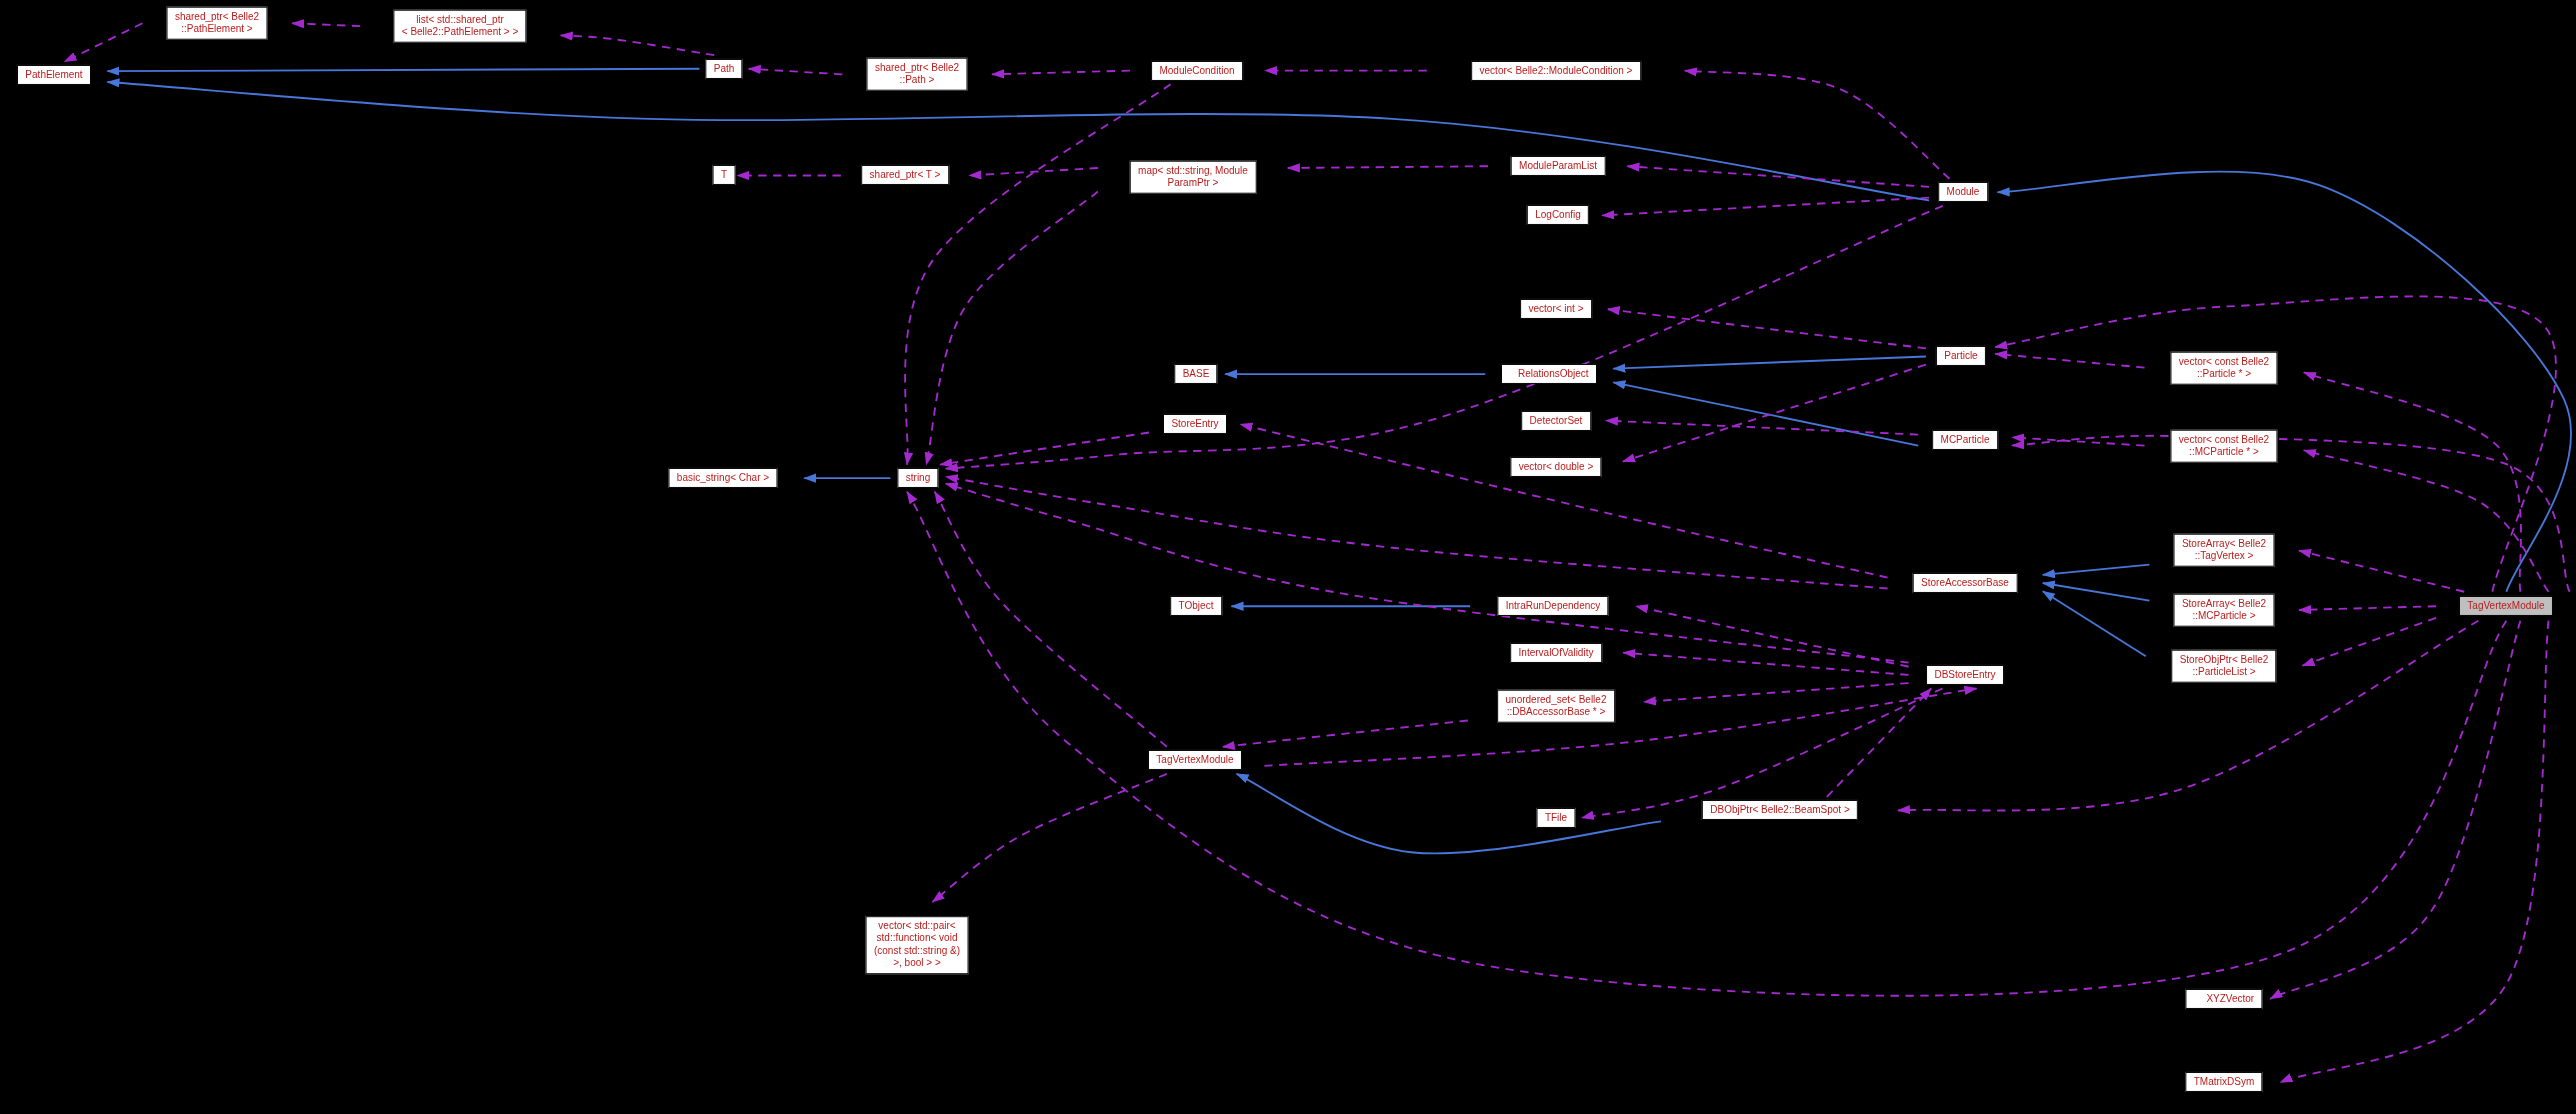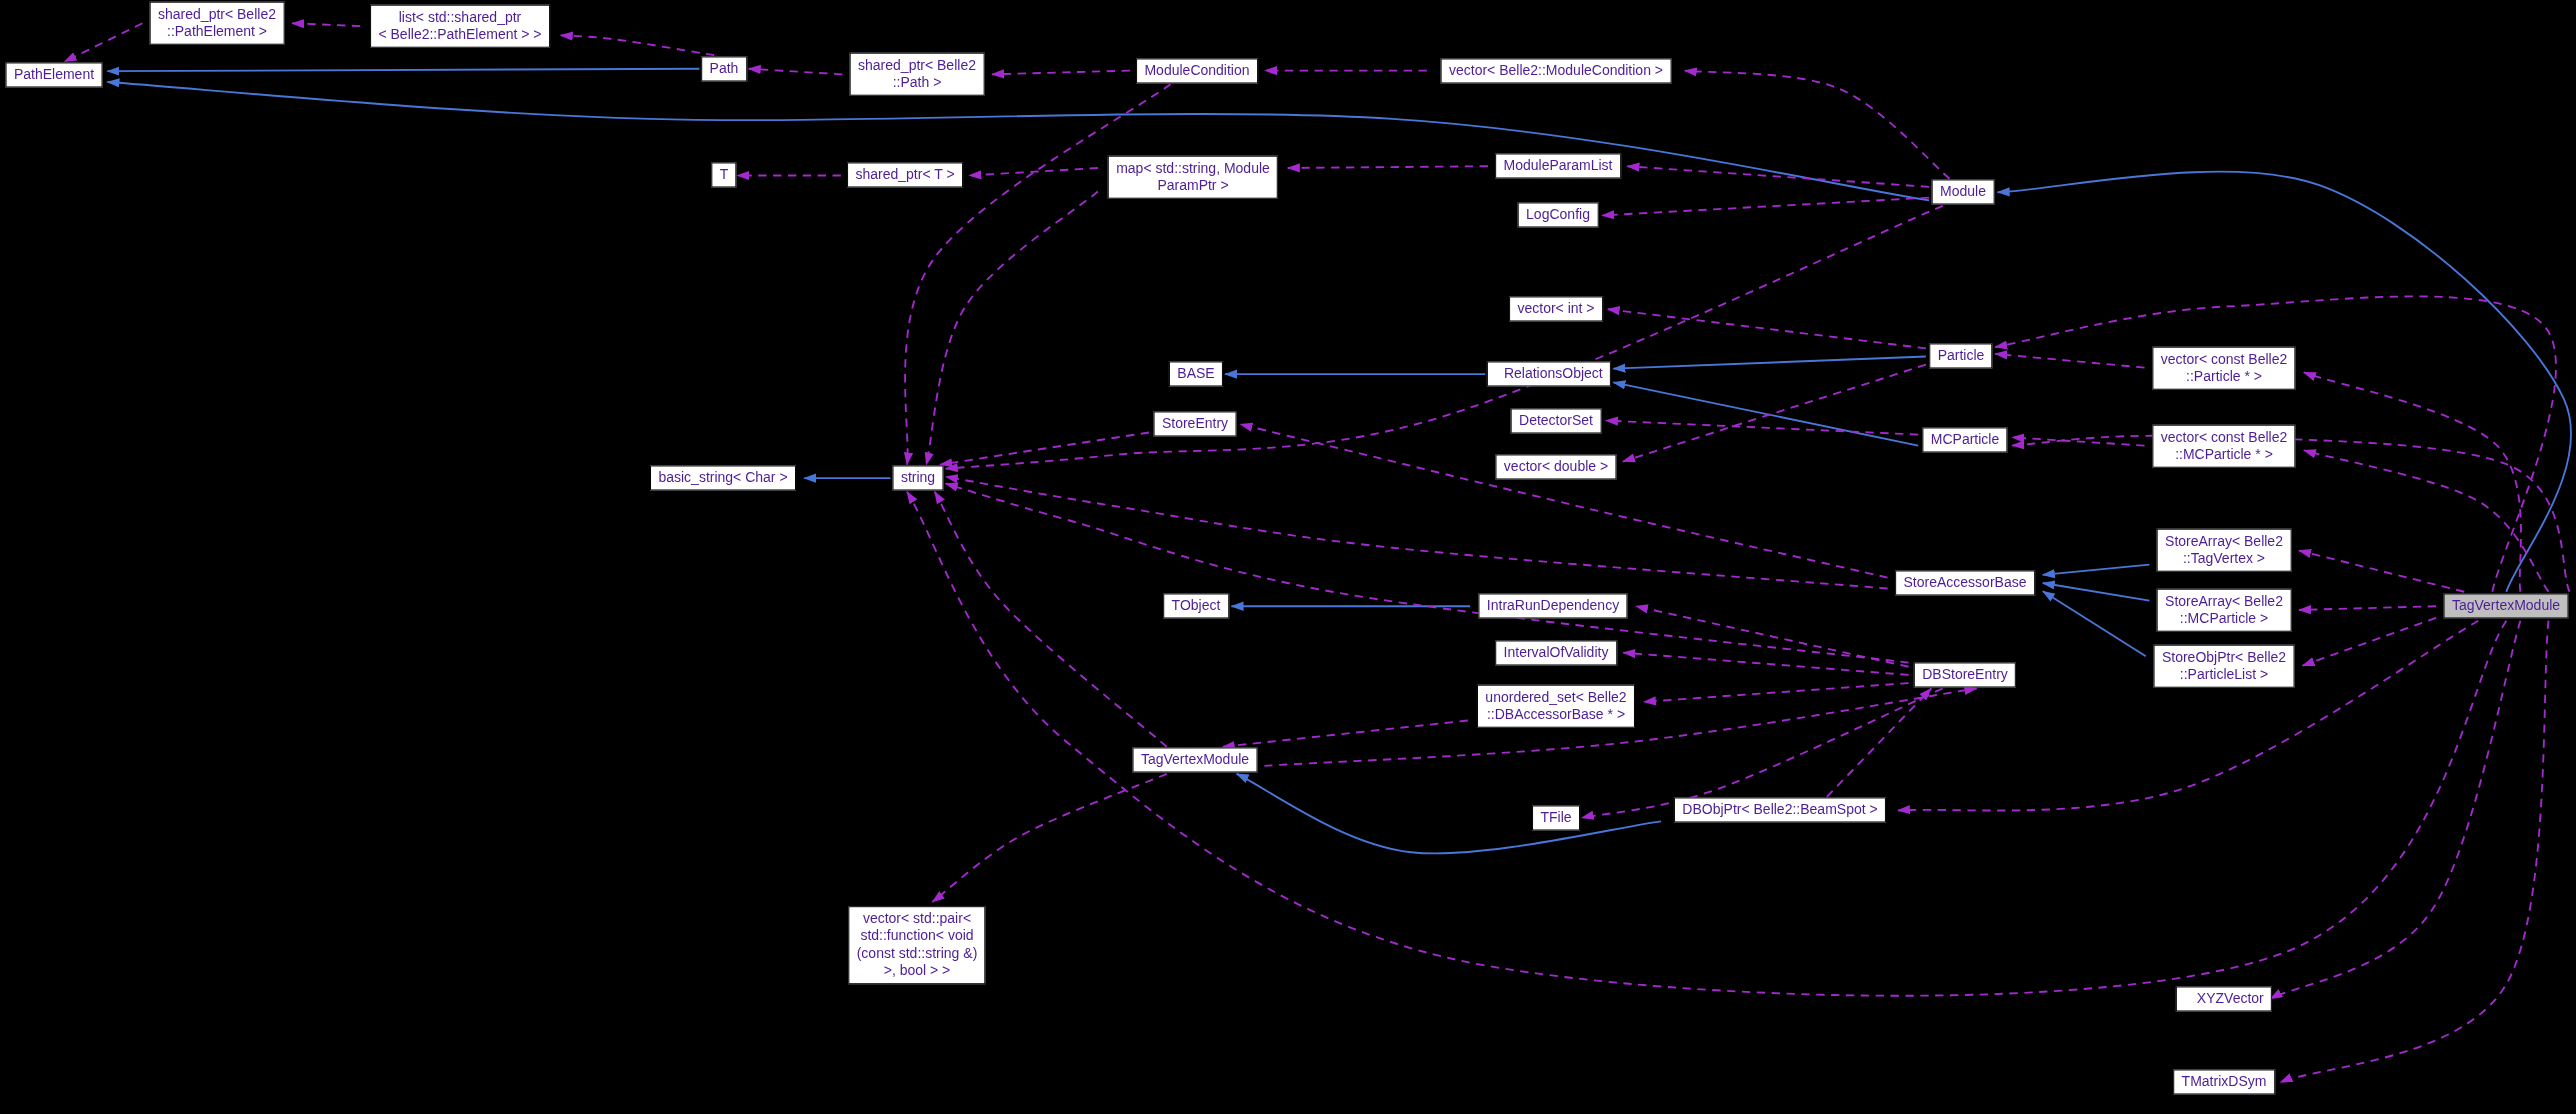--- a/index.html
+++ b/index.html
@@ -17,23 +17,23 @@
   }
   #edges {
     position: absolute;
     left: 0;
     top: 0;
   }
   .node {
     position: absolute;
     transform: translate(-50%, -50%);
     background: #ffffff;
-    color: #4c1d95;
+    color: #b91c1c;
     border: 0.9px solid #000000;
-    font-size: 14px;
+    font-size: 10px;
     line-height: 1.25;
     padding: 2.8px 7.4px;
     white-space: pre-line;
     text-align: center;
     cursor: pointer;
     box-sizing: border-box;
   }
   .node.highlighted {
     background: #bfbfbf;
     border: 1.9px solid #000000;

